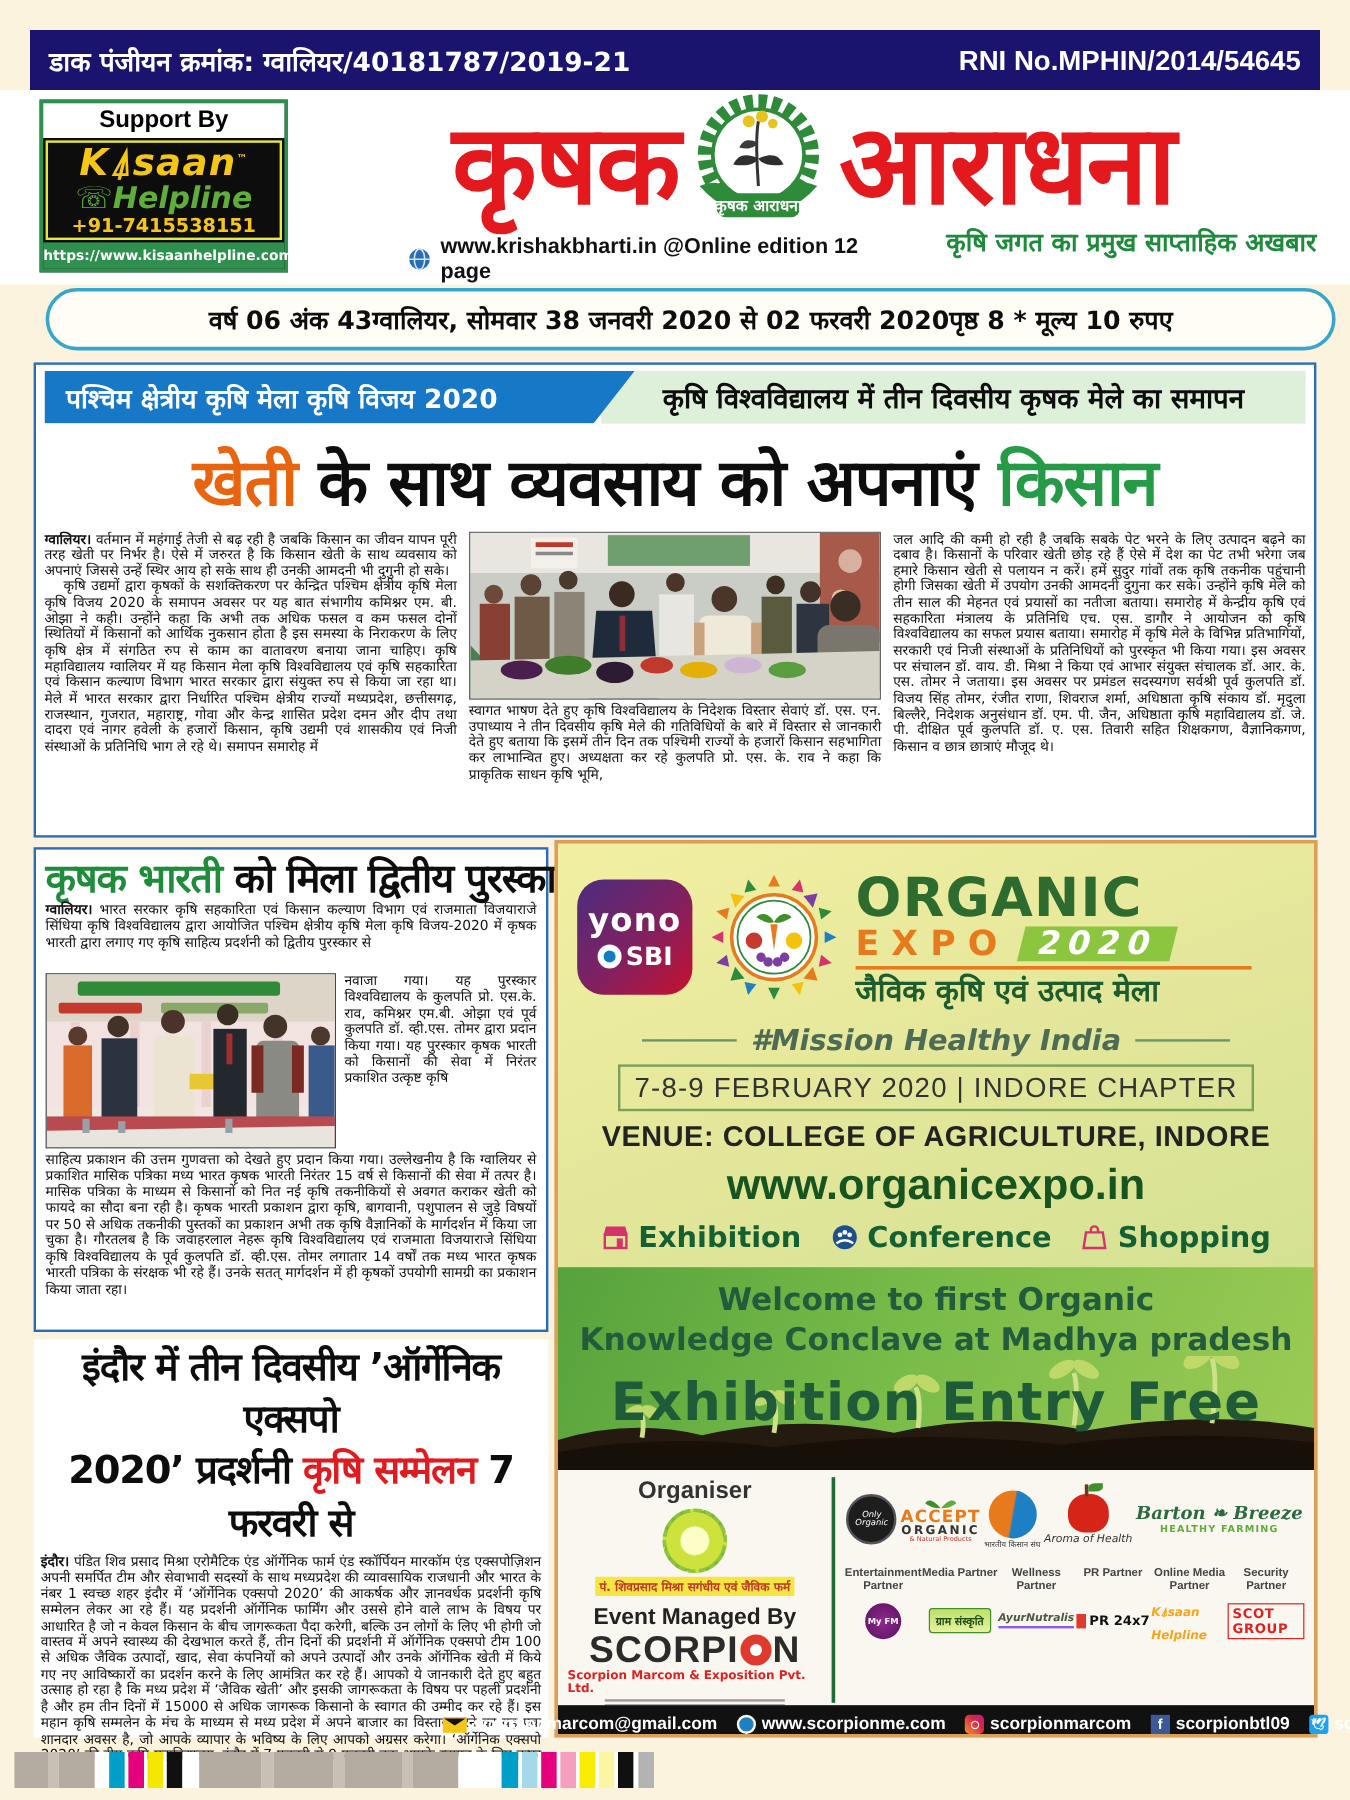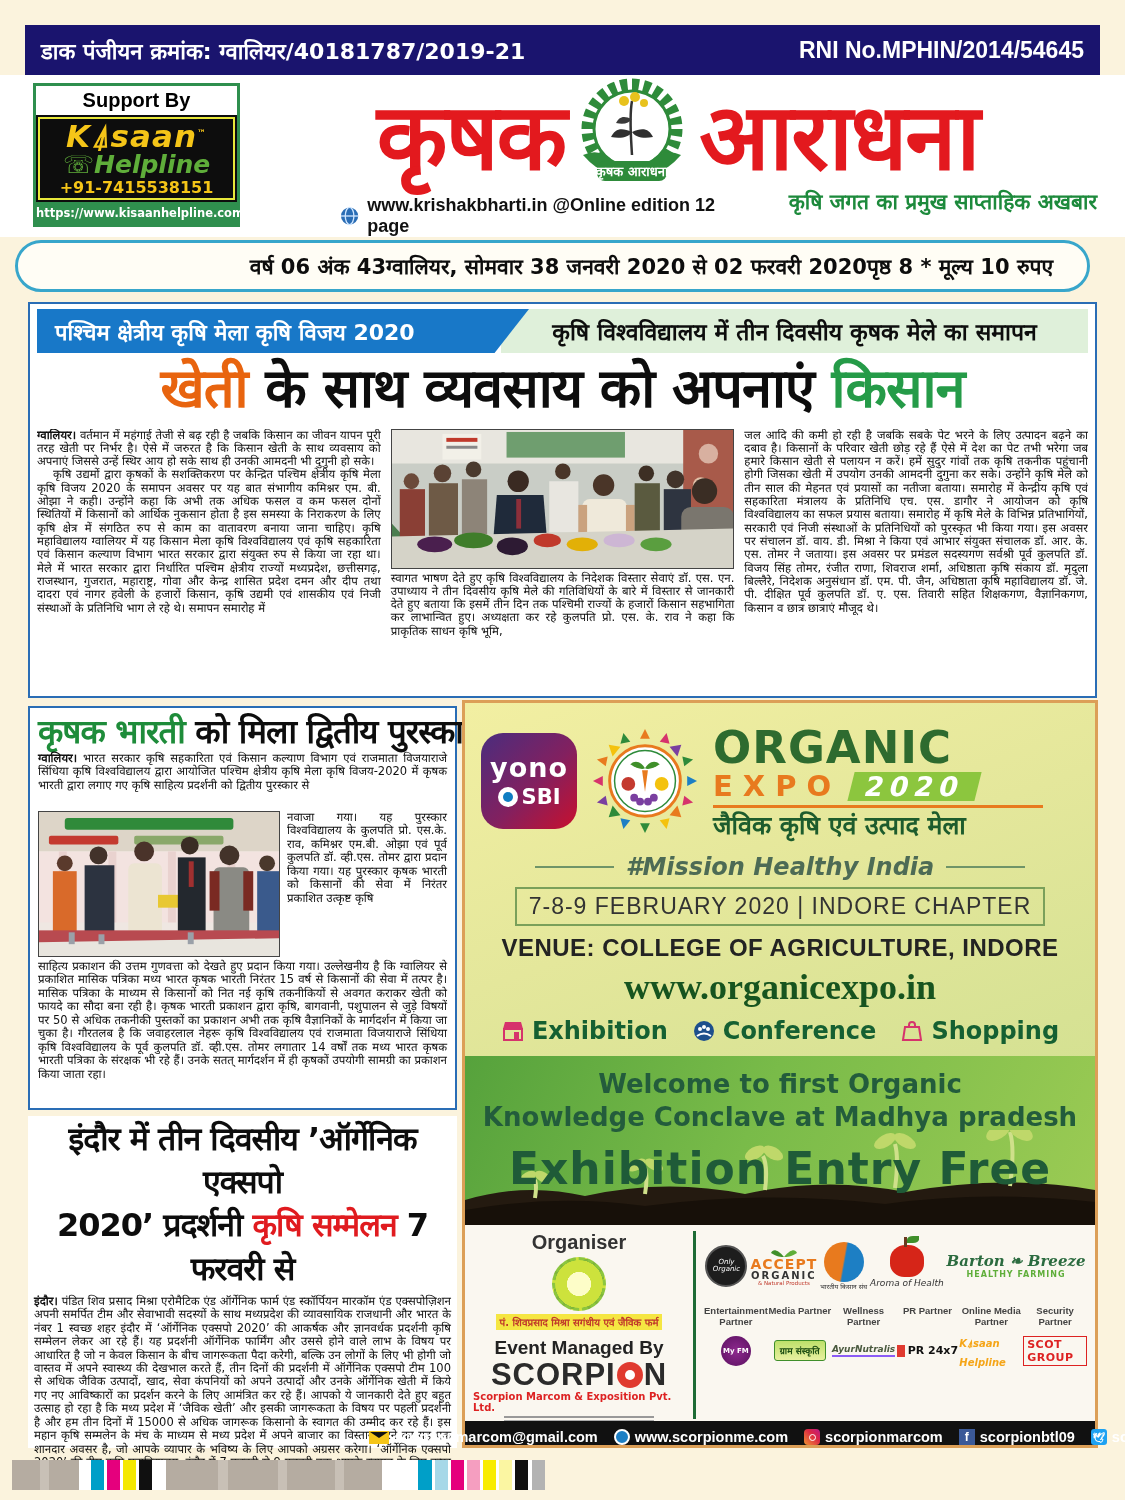--- a/index.html
+++ b/index.html
@@ -18,29 +18,29 @@
   .support .kis{color:#f5c518;font-size:31px;font-weight:bold;font-style:italic;letter-spacing:1px}
   .support .kis sup{font-size:9px}
   .support .hel{color:#5fae3a;font-size:25px;font-weight:bold;font-style:italic}
   .support .ph{color:#f5c518;font-size:16px;font-weight:bold;margin-top:3px}
   .support .url{background:#2f8f4e;color:#fff;font-size:11.5px;font-weight:bold;text-align:center;height:22px;line-height:22px;white-space:nowrap}
   .masthead{position:absolute;left:255px;top:0px;width:845px;height:125px;display:flex;align-items:center;justify-content:center;gap:6px}
   .mast-word{color:#e3191e;font-weight:bold;font-size:92px;line-height:1;letter-spacing:-2px}
   .tagline{position:absolute;right:28px;top:112px;color:#1d8a3c;font-weight:bold;font-size:21px}
   .online{position:absolute;left:330px;top:126px;width:425px;height:30px;background:#fff;display:flex;align-items:center;gap:8px;padding:0 10px;font-weight:bold;font-size:18px;color:#111;font-family:"Liberation Sans",sans-serif}
   
-  .datebar{position:absolute;left:15px;top:240px;width:1075px;height:52px;background:#fffdf5;border:3px solid #38a6cb;border-radius:28px;
-    display:flex;align-items:center;justify-content:flex-end;padding:0 34px;font-weight:bold;font-size:21px;color:#0d0d0d}
+  .datebar{position:absolute;left:38px;top:240px;width:1075px;height:52px;background:#fffdf5;border:3px solid #38a6cb;border-radius:28px;
+    display:flex;align-items:center;justify-content:center;padding:0 34px;font-weight:bold;font-size:21px;color:#0d0d0d}
   
   .main-art{position:absolute;left:28px;top:302px;width:1069px;height:396px;background:#fff;border:2px solid #2a6db5;padding:5px 7px}
   .kickers{display:flex;height:44px}
   .kick-blue{width:492px;background:#1878c8;color:#fff;font-weight:bold;font-size:22px;display:flex;align-items:center;padding:0 18px;
     clip-path:polygon(0 0,100% 0,93% 100%,0 100%)}
   .kick-green{flex:1;background:#dff0da;color:#0d0d0d;font-weight:bold;font-size:23px;display:flex;align-items:center;justify-content:center;margin-left:-28px}
-  .headline1{text-align:center;font-weight:bold;font-size:54px;line-height:1.25;letter-spacing:-1px;white-space:nowrap;margin-top:2px}
+  .headline1{text-align:center;font-weight:bold;font-size:54px;line-height:1.25;letter-spacing:-1px;white-space:nowrap;margin-top:16px}
   .hl-orange{color:#e8640f}.hl-black{color:#0d0d0d}.hl-green{color:#259b48}
   .cols{display:flex;gap:10px;margin-top:6px;height:262px;overflow:hidden}
   .col{flex:1;font-size:11.5px;line-height:1.16;text-align:justify;color:#111}
   .col p{text-indent:16px}
   .col p.noind{text-indent:0}
   .dateline{font-weight:bold}
   .photo1{width:100%;height:140px;border:1px solid #444;display:block;margin-bottom:3px}
   
   .art2{position:absolute;left:28px;top:706px;width:429px;height:404px;background:#fff;border:2px solid #2a6db5;padding:4px 8px}
   .art2 h2{text-align:center;font-size:33px;line-height:1.2;white-space:nowrap;letter-spacing:-1px}
@@ -69,21 +69,21 @@
   .expo{font-size:29px;font-weight:bold;color:#e87a1e;letter-spacing:10px}
   .y2020{background:#8cc63e;color:#fff;font-weight:bold;font-size:27px;padding:1px 14px;transform:skewX(-14deg);letter-spacing:6px}
   .orgline{height:3px;background:#e87a1e;margin:4px 0 5px 0;width:330px}
   .org3{font-size:25px;font-weight:bold;color:#1d5c2d}
   .mission{display:flex;align-items:center;gap:12px;padding:0 70px;height:32px}
   .mission .ln{flex:1;height:2px;background:#6f9468}
   .mission .tx{font-size:24px;font-weight:bold;font-style:italic;color:#4d6b55;white-space:nowrap}
   .datebox{margin:4px auto 0 auto;width:530px;border:2px solid #7aa05a;text-align:center;font-size:23px;color:#333;
     padding:4px 0;letter-spacing:1px;font-family:"Liberation Sans",sans-serif}
   .venue{text-align:center;font-size:24px;font-weight:bold;color:#232323;margin-top:8px;letter-spacing:.5px;font-family:"Liberation Sans",sans-serif}
-  .website{text-align:center;font-size:36px;font-weight:bold;color:#17541f;margin-top:4px;font-family:Liberation Serif, serif}
+  .website{text-align:center;font-size:36px;font-weight:bold;color:#17541f;margin-top:4px;font-family:Liberation Sans, sans-serif}
   .features{display:flex;justify-content:center;align-items:center;gap:24px;margin-top:4px;height:38px}
   .feature{display:flex;align-items:center;gap:7px;font-size:24px;font-weight:bold;color:#156032}
   .greensec{position:relative;flex:1;margin-top:6px;background:linear-gradient(115deg,#56a23c 0%,#79bb49 45%,#9ccb54 100%);overflow:hidden}
   .welcome{position:relative;z-index:2;text-align:center;margin-top:12px;font-size:26px;font-weight:bold;color:#235c3c;line-height:1.25;white-space:pre-line}
   .entry{position:relative;z-index:2;text-align:center;margin-top:10px;font-size:44px;font-weight:bold;color:#1f5b38;letter-spacing:1px}
   .seedsvg{position:absolute;bottom:0;left:0;z-index:1}
   .ad-bottom{background:#faf7f0;display:flex;padding:6px 8px 2px 8px;height:196px}
   .ab-left{width:212px;display:flex;flex-direction:column;align-items:center;flex:none}
   .ab-title{font-size:20px;font-weight:bold;color:#333;font-family:"Liberation Sans",sans-serif}
   .badge{width:54px;height:54px;border-radius:50%;background:radial-gradient(circle,#fdfdc8 0 35%,#cde23c 36% 70%,#7fb53a 71%);border:3px dashed #8cc63e;margin:3px 0}

